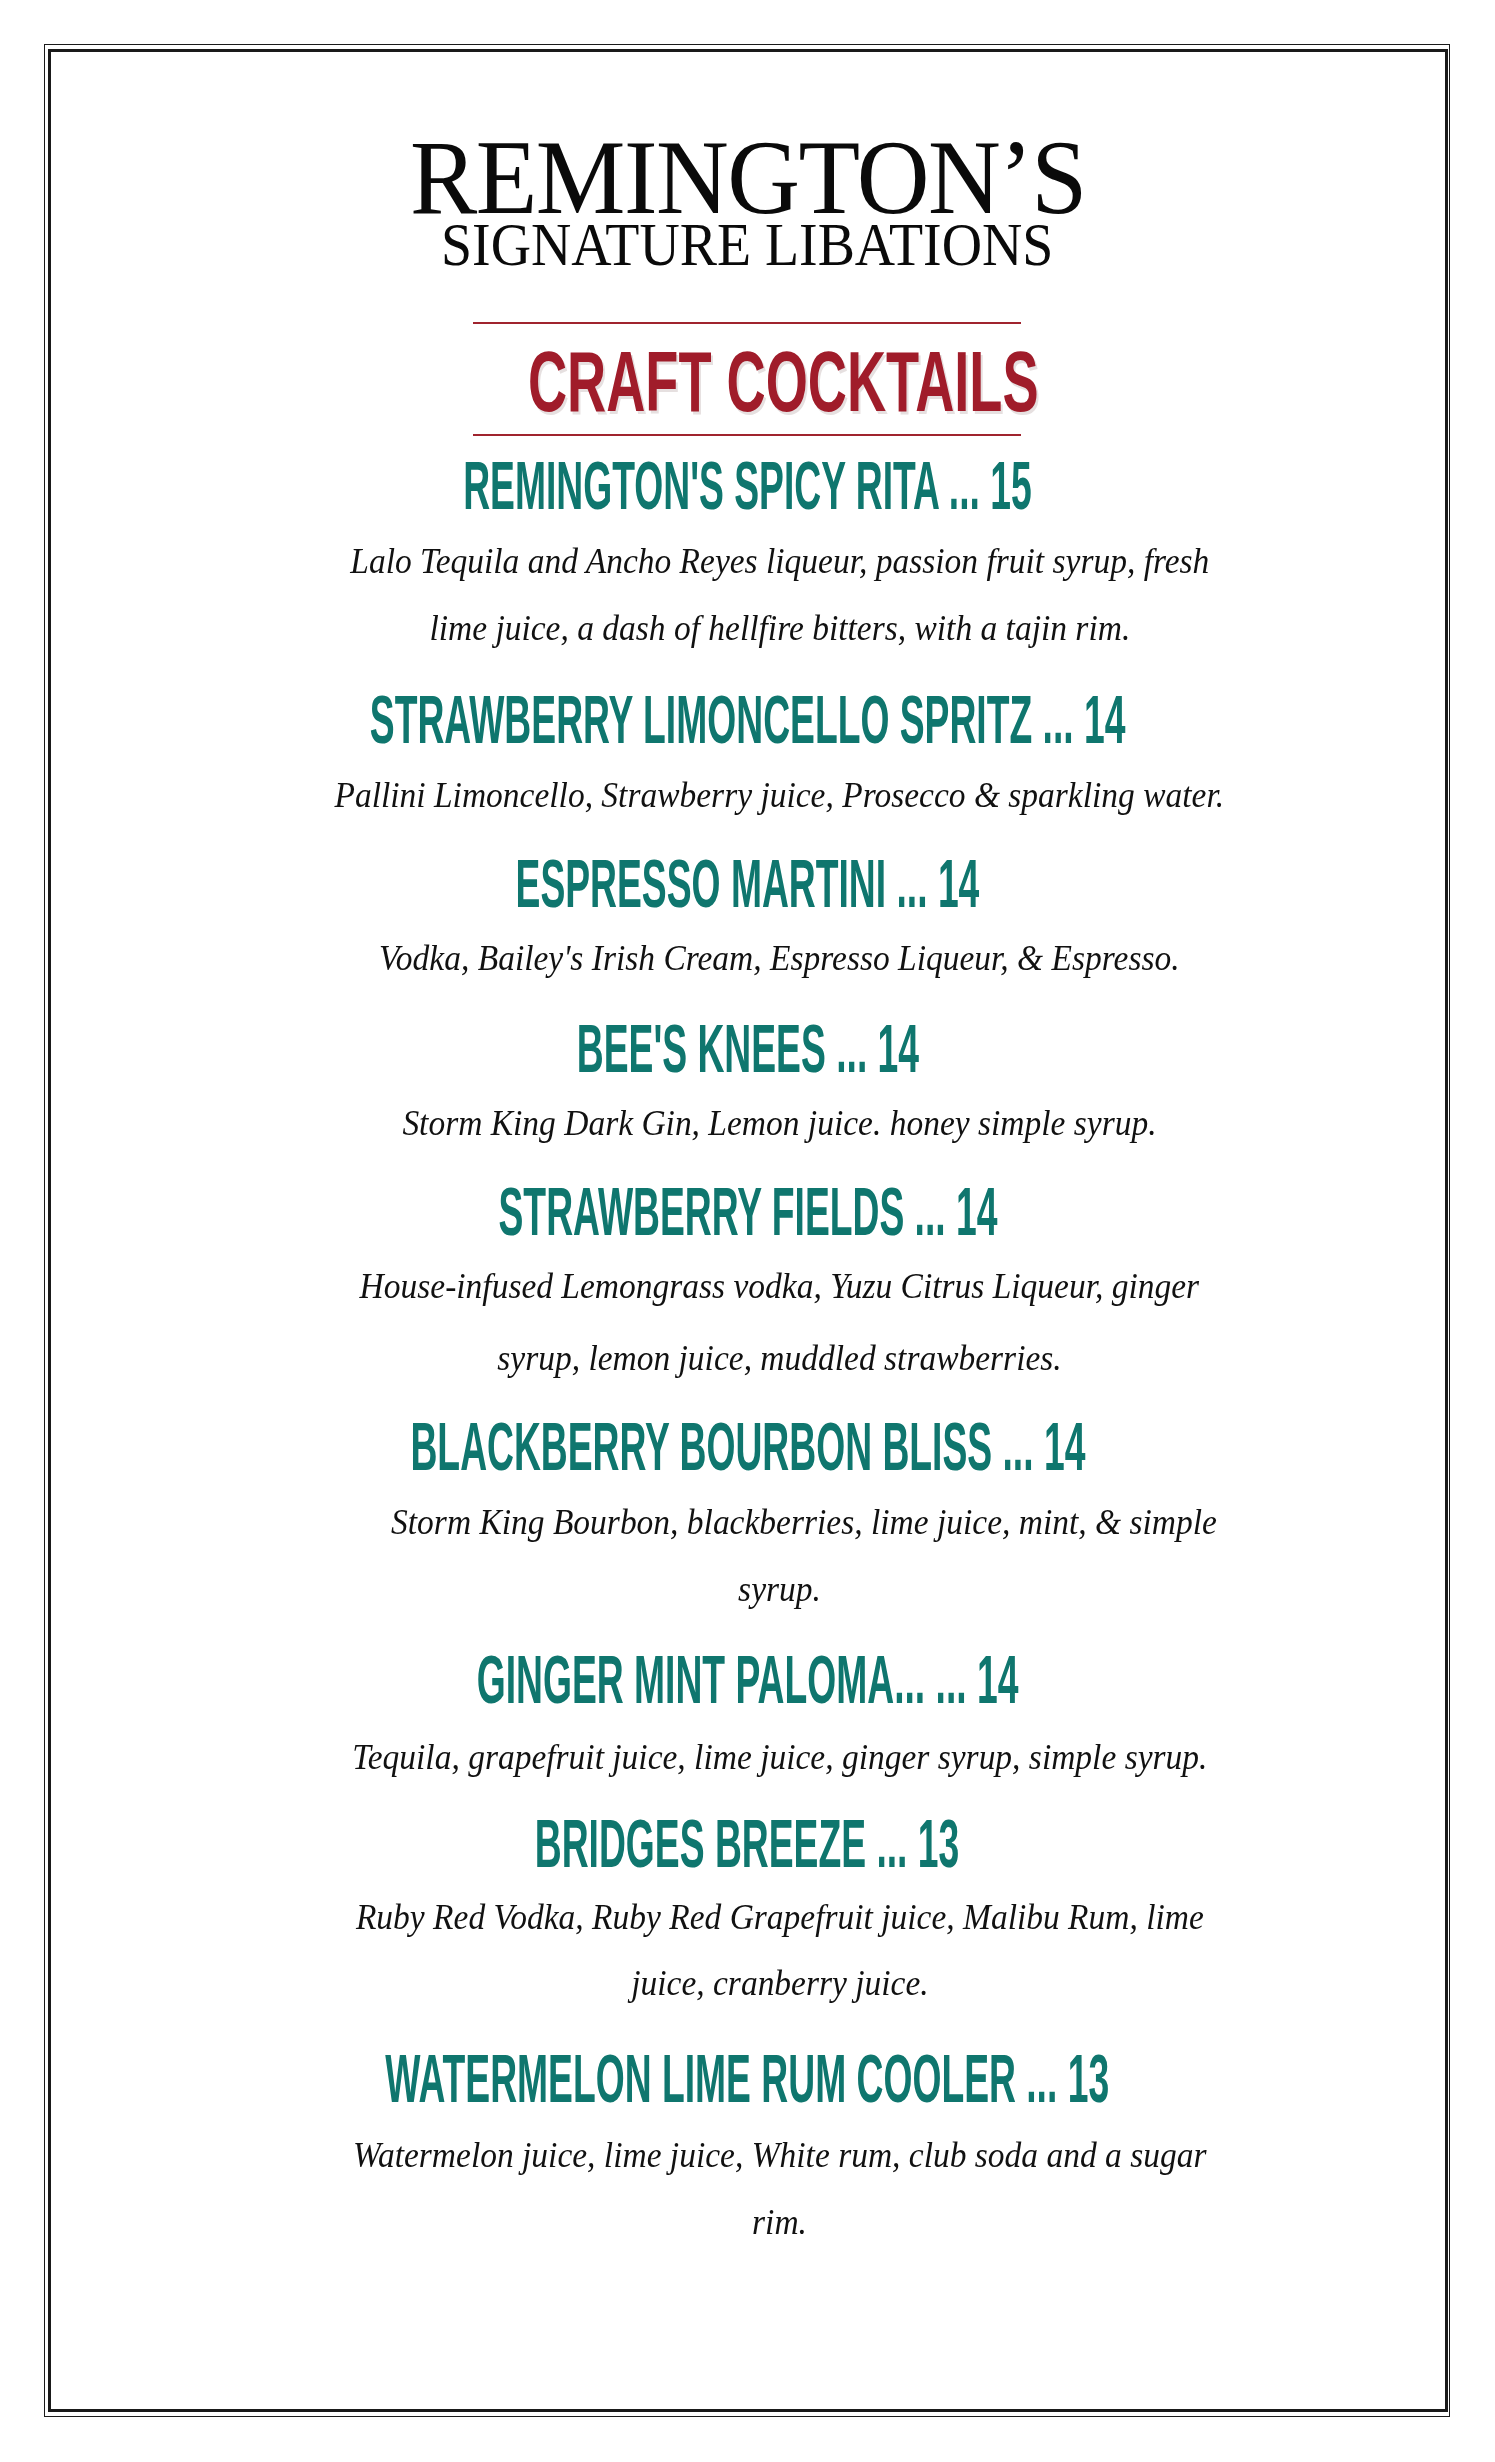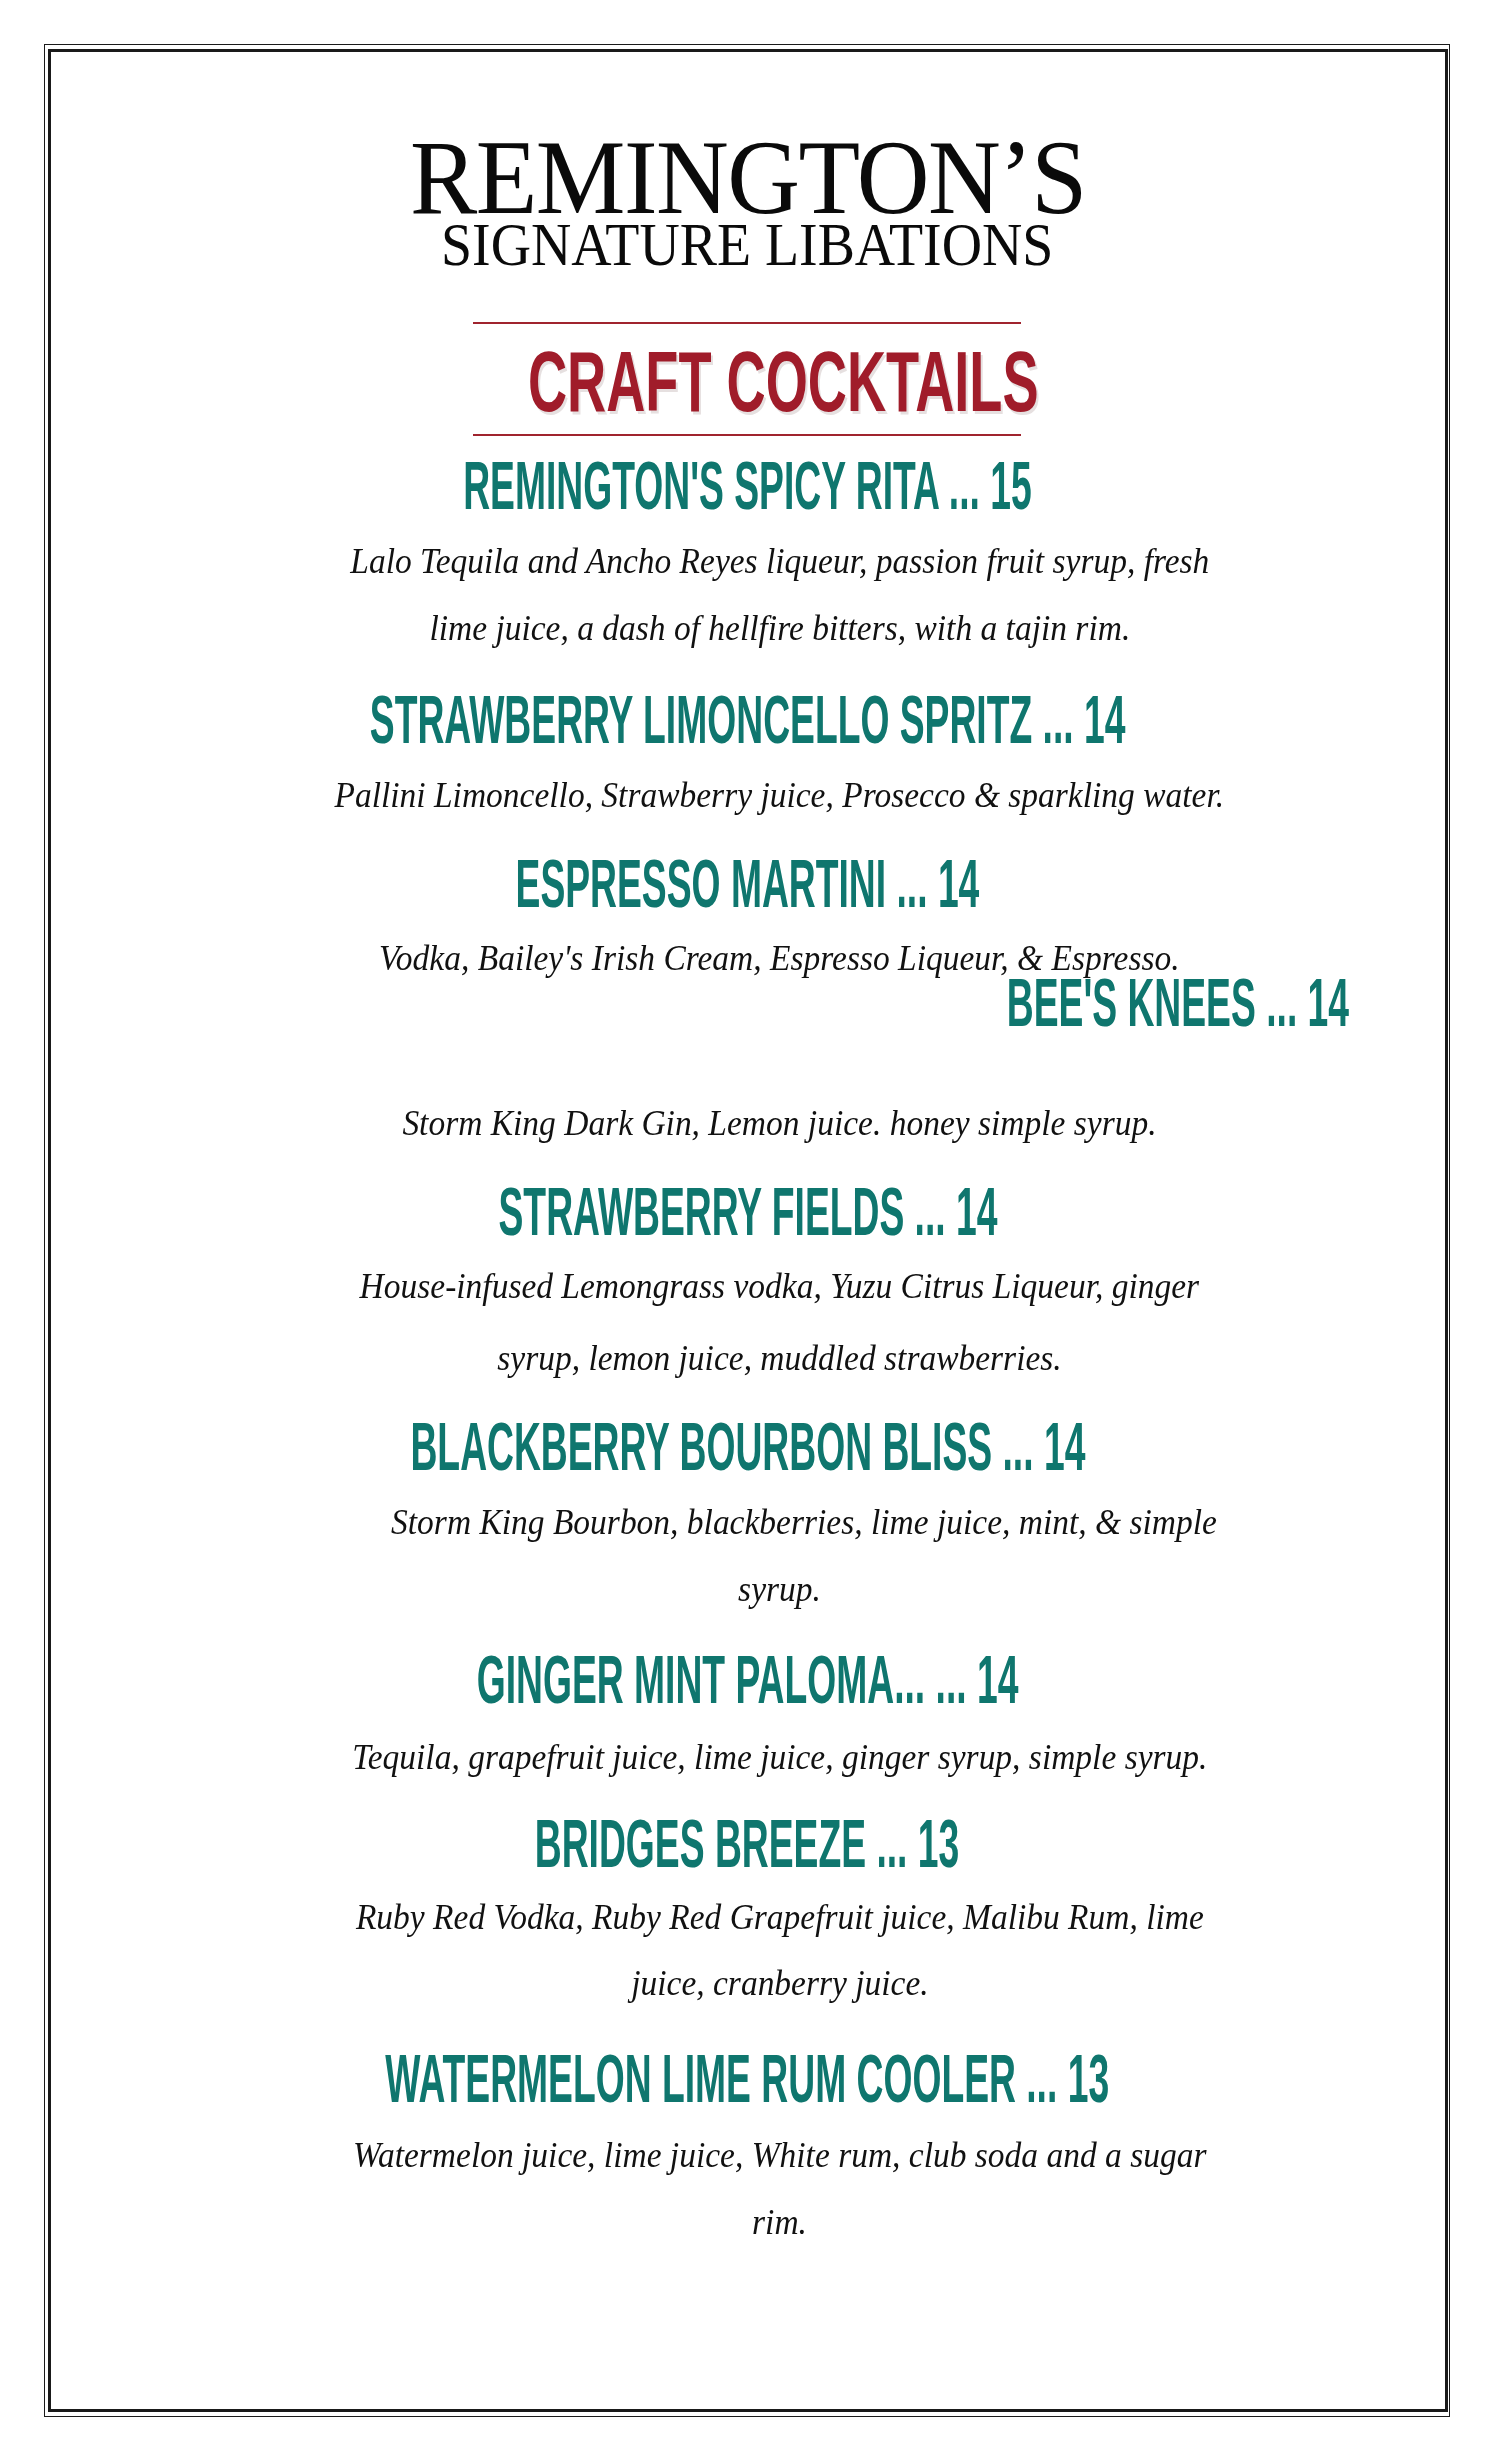--- a/index.html
+++ b/index.html
@@ -77,21 +77,21 @@
     <div class="line item-name" style="top:685px;"><span>STRAWBERRY LIMONCELLO SPRITZ ... 14</span></div>
     <div class="line item-desc" style="top:771px;"><span>Pallini Limoncello, Strawberry juice, Prosecco &amp; sparkling water.</span></div>
   </div>
 
   <div>
     <div class="line item-name" style="top:849px;"><span>ESPRESSO MARTINI ... 14</span></div>
     <div class="line item-desc" style="top:934px;"><span>Vodka, Bailey's Irish Cream, Espresso Liqueur, &amp; Espresso.</span></div>
   </div>
 
   <div>
-    <div class="line item-name" style="top:968px;text-align:right;"><span>BEE'S KNEES ... 14</span></div>
+    <div class="line item-name" style="top:1014px;"><span>BEE'S KNEES ... 14</span></div>
     <div class="line item-desc" style="top:1099px;"><span>Storm King Dark Gin, Lemon juice. honey simple syrup.</span></div>
   </div>
 
   <div>
     <div class="line item-name" style="top:1177px;"><span>STRAWBERRY FIELDS ... 14</span></div>
     <div class="line item-desc" style="top:1262px;"><span>House-infused Lemongrass vodka, Yuzu Citrus Liqueur, ginger</span></div>
     <div class="line item-desc" style="top:1334px;"><span>syrup, lemon juice, muddled strawberries.</span></div>
   </div>
 
   <div>

